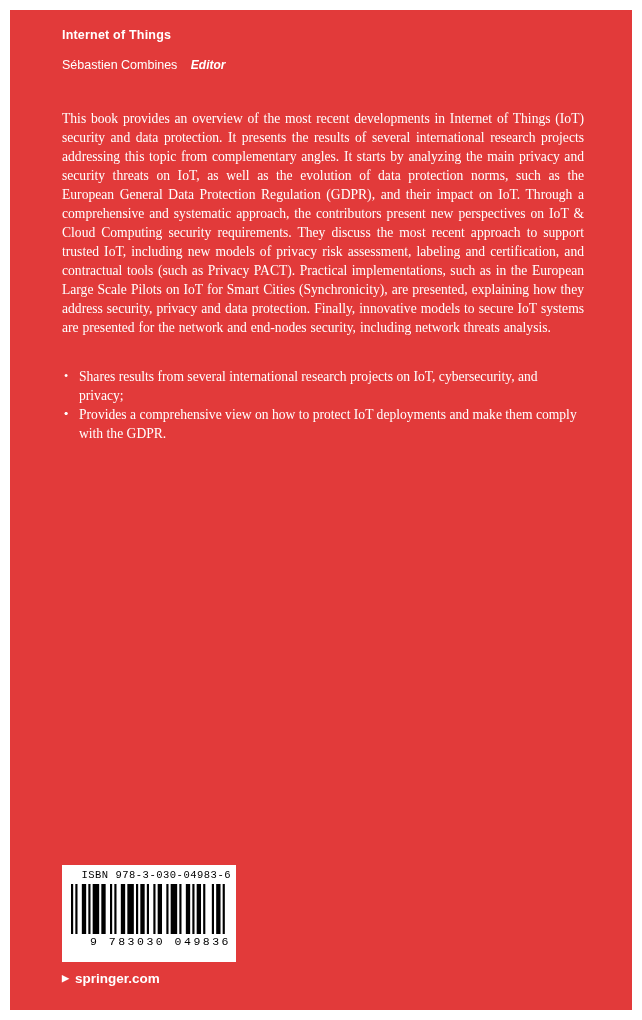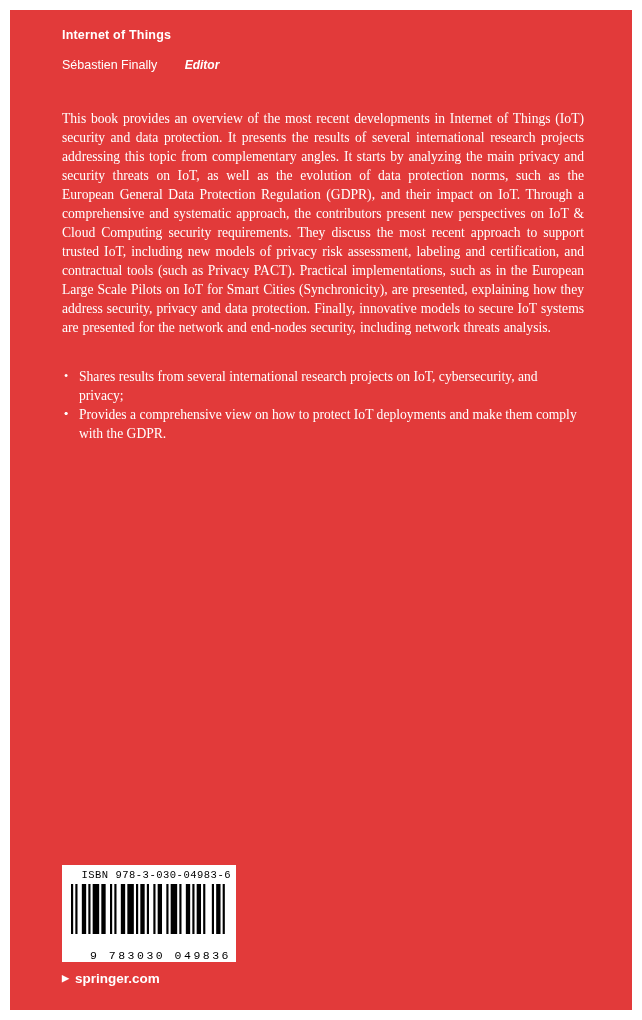--- a/index.html
+++ b/index.html
@@ -26,21 +26,21 @@
     letter-spacing: 0.2px;
   }
   .editor-line {
     margin-top: 16px;
     font-size: 12.5px;
   }
   .editor-name { font-weight: normal; }
   .editor-role {
     font-style: italic;
     font-weight: bold;
-    margin-left: 24px;
+    margin-left: 10px;
     font-size: 12px;
   }
   .title {
     margin-top: 11px;
     font-size: 17px;
     font-weight: bold;
     letter-spacing: 0.1px;
   }
   .description {
     margin-top: 37px;
@@ -96,21 +96,21 @@
   .bars {
     display: block;
     width: 156px;
     height: 50px;
     margin: 3px auto 0 auto;
   }
   .barcode-digits {
     font-family: "Liberation Mono", monospace;
     font-size: 11.5px;
     letter-spacing: 2.5px;
-    margin-top: 15px;
+    margin-top: 1px;
     white-space: nowrap;
   }
   .springer-footer {
     position: absolute;
     left: 52px;
     top: 961px;
     display: flex;
     align-items: center;
     font-size: 13.5px;
     font-weight: bold;
@@ -123,21 +123,21 @@
 </style>
 </head>
 <body>
 
 <div class="cover">
 
   <div class="content">
     <div class="series">Internet of Things</div>
 
     <div class="editor-line">
-      <span class="editor-name">Sébastien Finally</span>
+      <span class="editor-name">Sébastien Combines</span>
       <span class="editor-role">Editor</span>
     </div>
 
 
     <p class="description">This book provides an overview of the most recent developments in Internet of Things (IoT) security and data protection. It presents the results of several international research projects addressing this topic from complementary angles. It starts by analyzing the main privacy and security threats on IoT, as well as the evolution of data protection norms, such as the European General Data Protection Regulation (GDPR), and their impact on IoT. Through a comprehensive and systematic approach, the contributors present new perspectives on IoT &amp; Cloud Computing security requirements. They discuss the most recent approach to support trusted IoT, including new models of privacy risk assessment, labeling and certification, and contractual tools (such as Privacy PACT). Practical implementations, such as in the European Large Scale Pilots on IoT for Smart Cities (Synchronicity), are presented, explaining how they address security, privacy and data protection. Finally, innovative models to secure IoT systems are presented for the network and end-nodes security, including network threats analysis.</p>
 
     <ul class="highlights">
       <li>
         <span class="dot">•</span>
         <span>Shares results from several international research projects on IoT, cybersecurity, and privacy;</span>

